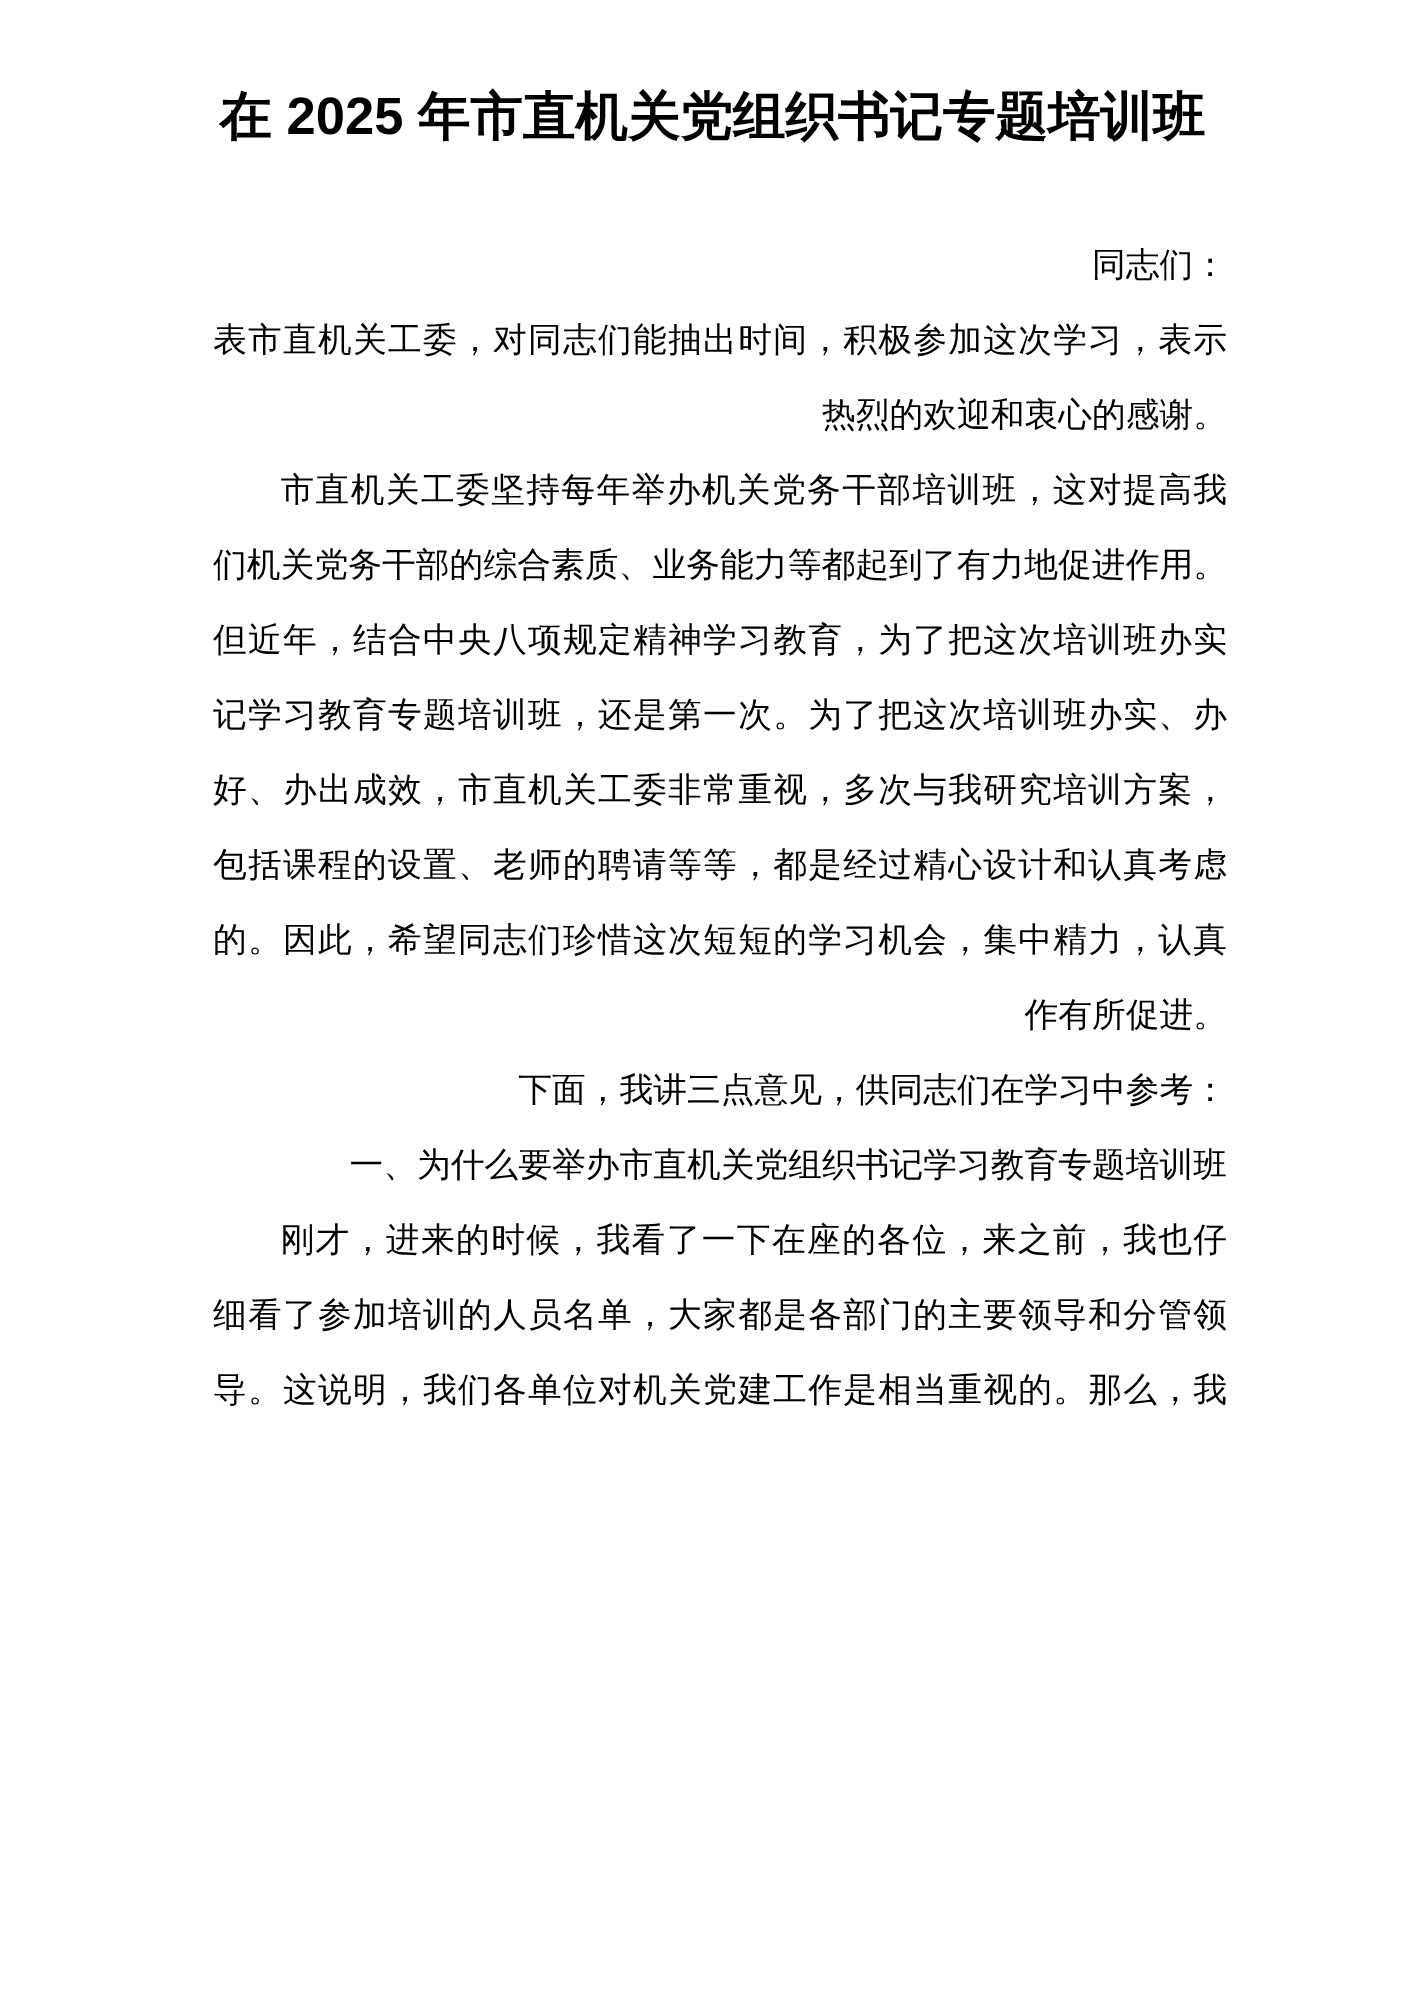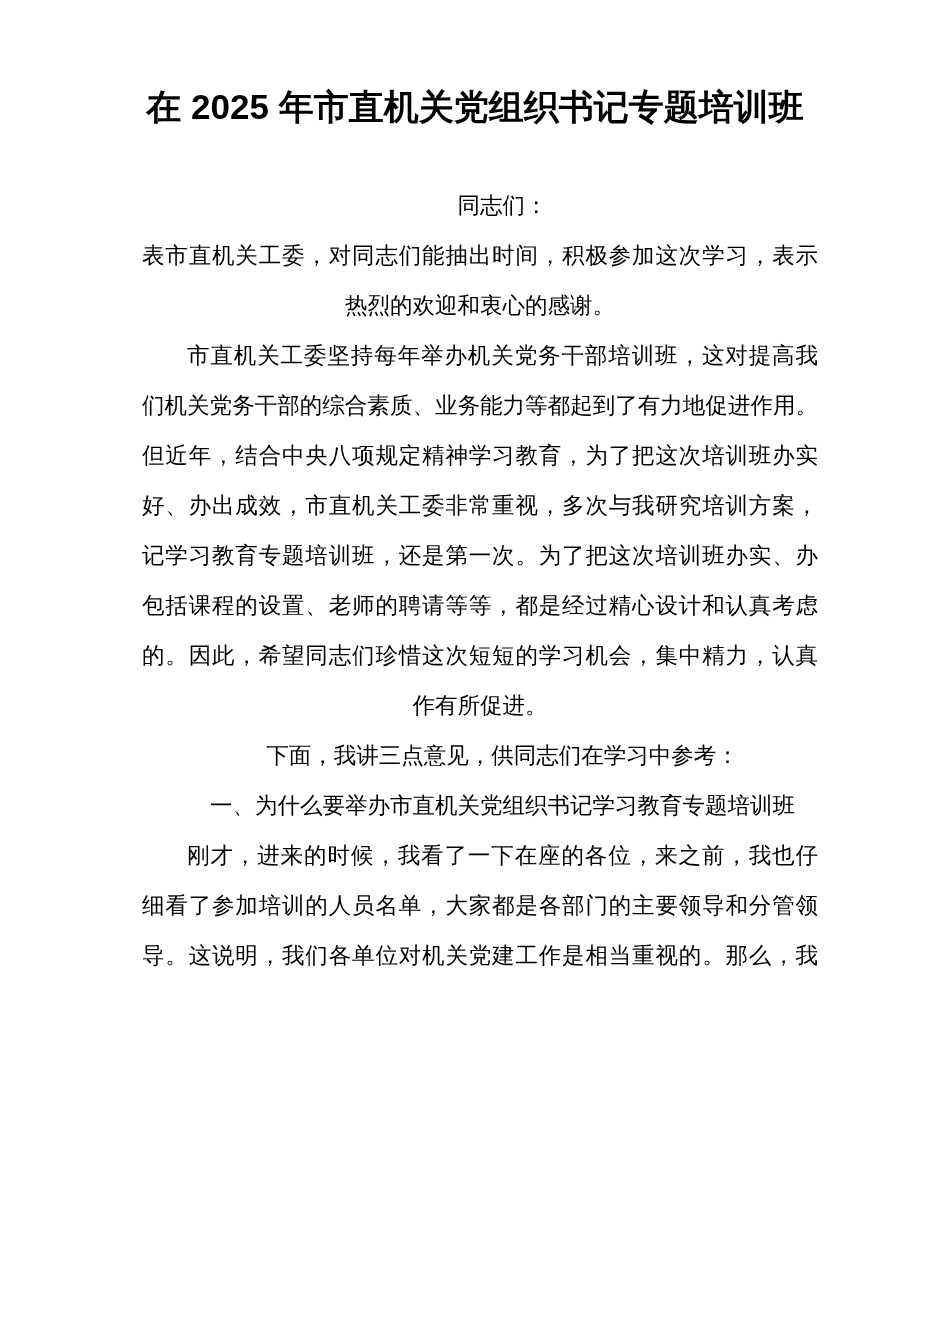--- a/index.html
+++ b/index.html
@@ -6,37 +6,37 @@
   html, body { background: #ffffff; }
   .page {
     position: relative;
     width: 950px;
     height: 1344px;
     background: #ffffff;
     color: #000000;
     overflow: hidden;
   }
   .doc-title {
-    margin-top: 81px;
+    margin-top: 52px;
     text-align: center;
     font-family: "Liberation Sans", "DejaVu Sans", sans-serif;
     font-weight: 700;
     font-size: 35px;
     line-height: 52px;
   }
   .doc-body {
     width: 676px;
     margin: 48px 132px 0 142px;
     font-family: "Liberation Serif", "DejaVu Serif", serif;
     font-size: 22.5px;
     line-height: 50px;
     color: #000000;
   }
   .para { margin: 0; }
-  .line { text-align: center; }
+  .line { text-align: right; }
   .line.fill { text-align: justify; text-align-last: justify; }
   .line.first { text-indent: 2em; }
 </style>
 </head>
 <body>
 
 <div class="page">
 
   <h1 class="doc-title">
     <div class="title-line">在 2025 年市直机关党组织书记专题培训班</div>
@@ -50,22 +50,22 @@
 
     <div class="para">
       <div class="line fill">表市直机关工委，对同志们能抽出时间，积极参加这次学习，表示</div>
       <div class="line">热烈的欢迎和衷心的感谢。</div>
     </div>
 
     <div class="para">
       <div class="line first fill">市直机关工委坚持每年举办机关党务干部培训班，这对提高我</div>
       <div class="line fill">们机关党务干部的综合素质、业务能力等都起到了有力地促进作用。</div>
       <div class="line fill">但近年，结合中央八项规定精神学习教育，为了把这次培训班办实</div>
+      <div class="line fill">记学习教育专题培训班，还是第一次。为了把这次培训班办实、办</div>
       <div class="line fill">好、办出成效，市直机关工委非常重视，多次与我研究培训方案，</div>
-      <div class="line fill">记学习教育专题培训班，还是第一次。为了把这次培训班办实、办</div>
       <div class="line fill">包括课程的设置、老师的聘请等等，都是经过精心设计和认真考虑</div>
       <div class="line fill">的。因此，希望同志们珍惜这次短短的学习机会，集中精力，认真</div>
       <div class="line">作有所促进。</div>
     </div>
 
     <div class="para">
       <div class="line first">下面，我讲三点意见，供同志们在学习中参考：</div>
     </div>
 
     <div class="para">

